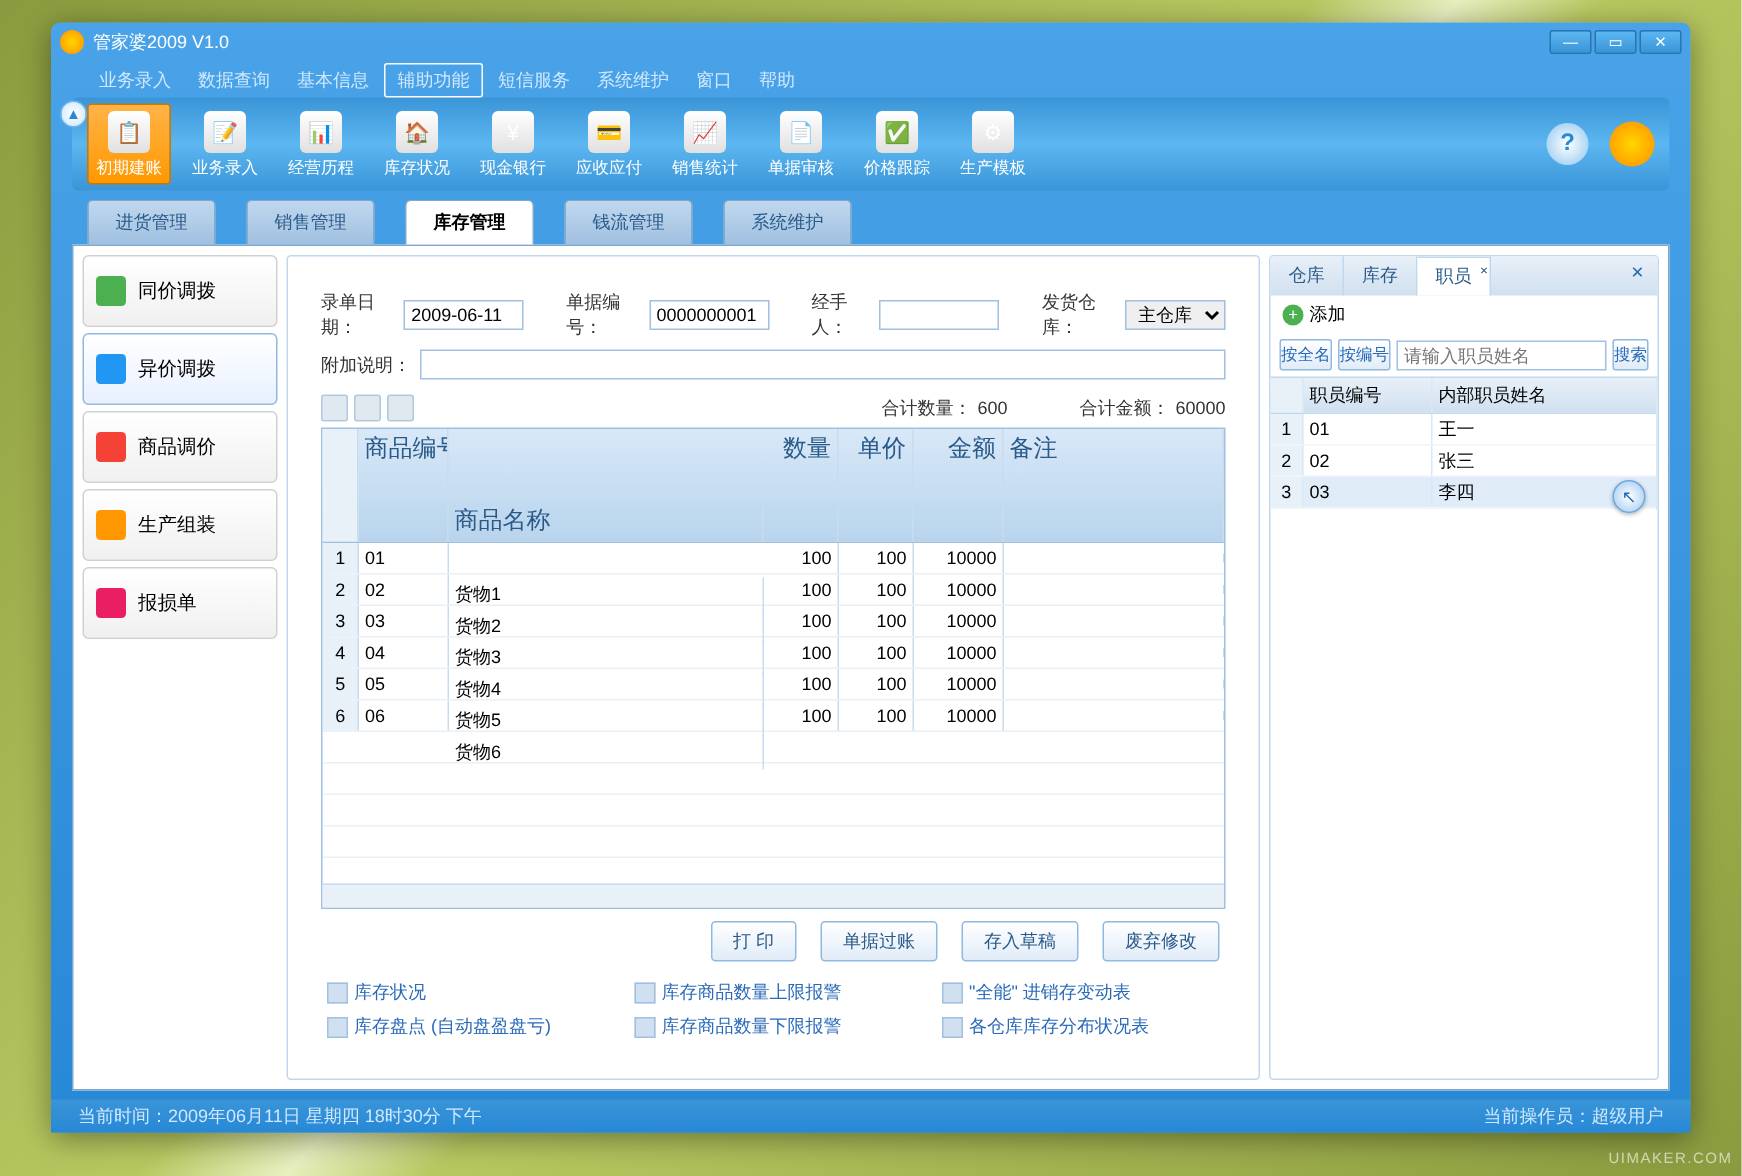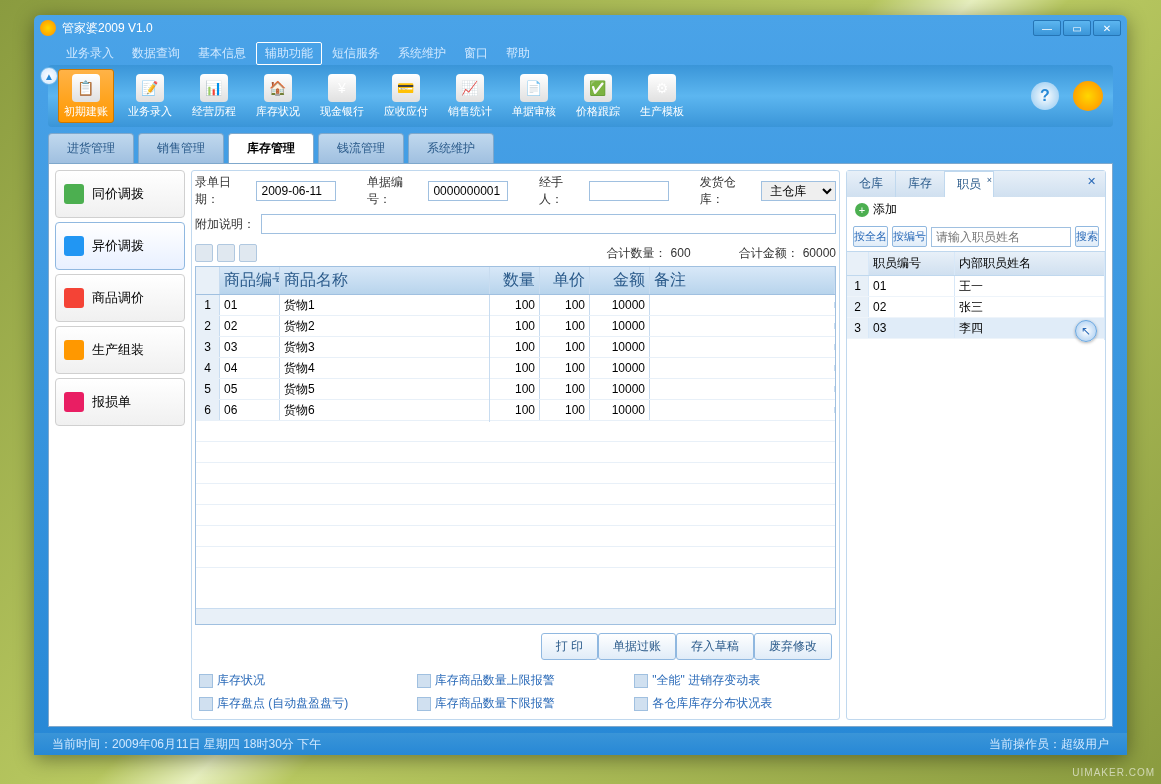--- a/index.html
+++ b/index.html
@@ -14,51 +14,51 @@
 .menubar span { padding:2px 8px; cursor:pointer; }
 .menubar span.active { border:1px solid #fff; border-radius:2px; }
 .collapse-btn { position:absolute; left:6px; top:52px; width:18px; height:18px; background:radial-gradient(circle,#fff,#cce5ff); border-radius:50%; border:1px solid #6bb5e8; display:flex; align-items:center; justify-content:center; font-size:10px; color:#2788d6; cursor:pointer; }
 .toolbar { height:62px; margin:0 14px; background:linear-gradient(#3a95d8,#5cb6f0,#3a95d8); border-radius:4px; display:flex; align-items:center; padding:0 10px; gap:8px; }
 .toolbtn { width:56px; height:54px; display:flex; flex-direction:column; align-items:center; justify-content:center; color:#fff; font-size:11px; cursor:pointer; border-radius:3px; padding:2px; }
 .toolbtn.active { background:linear-gradient(#ffb347,#ff9800); border:1px solid #cc7700; }
 .toolbtn .ticon { width:28px; height:28px; background:linear-gradient(#fff,#e0e0e0); border-radius:4px; margin-bottom:2px; display:flex; align-items:center; justify-content:center; font-size:14px; }
 .toolbar .tspacer { flex:1; }
 .toolbar .helpicon { width:28px; height:28px; border-radius:50%; background:radial-gradient(circle,#fff,#8bc5f0); display:flex; align-items:center; justify-content:center; color:#2788d6; font-weight:bold; cursor:pointer; margin:0 6px; }
 .toolbar .logoicon { width:30px; height:30px; background:radial-gradient(circle,#ffd700,#ff8c00); border-radius:50%; cursor:pointer; }
-.maintabs { margin:6px 14px 0; display:flex; gap:4px; font-size:12px; }
+.maintabs { margin:6px 24px 0; display:flex; gap:20px; font-size:12px; }
 .maintabs div { padding:6px 18px; background:linear-gradient(#c0d8ee,#a0c0e0); border:1px solid #7fa8cc; border-bottom:none; border-radius:4px 4px 0 0; color:#2a5a8a; cursor:pointer; }
 .maintabs div.active { background:#fff; font-weight:bold; color:#000; }
 .content { margin:0 14px; background:#fff; border:1px solid #7fa8cc; height:564px; display:flex; padding:6px; gap:6px; }
 .sidebar { width:130px; display:flex; flex-direction:column; gap:4px; }
 .sideitem { height:48px; border:1px solid #d0d0d0; border-radius:4px; display:flex; align-items:center; padding:0 8px; gap:8px; font-size:13px; cursor:pointer; background:linear-gradient(#fff,#f0f0f0); }
 .sideitem.active { background:linear-gradient(#fff,#e8f0ff); border-color:#90b8e0; }
 .sideitem .sicon { width:20px; height:20px; border-radius:3px; }
-.center { flex:1; border:1px solid #c0d8ee; border-radius:3px; display:flex; flex-direction:column; padding:3px; font-size:12px; overflow:hidden; }
+.center { flex:1; border:1px solid #c0d8ee; border-radius:3px; display:flex; flex-direction:column; padding:22px; font-size:12px; overflow:hidden; }
 .formrow { display:flex; align-items:center; gap:6px; margin-bottom:6px; }
 .formrow label { color:#333; }
 .formrow input, .formrow select { border:1px solid #a0c0e0; height:20px; padding:0 4px; font-size:12px; }
 .iconbar { display:flex; align-items:center; gap:4px; margin:4px 0; }
 .iconbar .mini { width:18px; height:18px; background:#e0e8f0; border:1px solid #b0c8e0; border-radius:2px; cursor:pointer; }
 .iconbar .spacer2 { flex:1; }
 .iconbar span { color:#333; }
 .datagrid { flex:1; border:1px solid #a0c0e0; background:#fff; overflow:hidden; display:flex; flex-direction:column; }
 .gridhead { display:flex; background:linear-gradient(#d8e8f8,#b8d4ec); border-bottom:1px solid #a0c0e0; font-size:16px; color:#2a5a8a; }
 .gridhead div, .gridrow div { border-right:1px solid #c8dcf0; padding:3px 4px; overflow:hidden; white-space:nowrap; }
 .gridbody { flex:1; overflow-y:auto; font-size:12px; }
 .gridrow { display:flex; border-bottom:1px solid #e8f0f8; height:21px; align-items:center; }
 .gridbody .blankrow { height:21px; border-bottom:1px solid #e8f0f8; }
 .col-idx{width:24px;text-align:center;background:#e8f0f8;}
 .col-code{width:60px;}
-.col-name{width:210px;}
+.col-name{width:210px;margin-top:48px;}
 .col-qty{width:50px;text-align:right;}
 .col-price{width:50px;text-align:right;}
 .col-amt{width:60px;text-align:right;}
 .col-note{flex:1;}
 .gridscroll { height:16px; background:#e8f0f8; border-top:1px solid #c8dcf0; }
-.btnrow { display:flex; justify-content:flex-end; gap:0; padding:8px 4px; }
+.btnrow { display:flex; justify-content:flex-end; gap:16px; padding:8px 4px; }
 .btnrow button { padding:4px 14px; border:1px solid #90b8e0; background:linear-gradient(#fff,#e0ecf8); border-radius:3px; font-size:12px; cursor:pointer; color:#2a5a8a; }
 .linkgrid { display:grid; grid-template-columns:1fr 1fr 1fr; gap:6px 20px; padding:4px; font-size:12px; }
 .linkgrid a { color:#2a6ab8; text-decoration:none; cursor:pointer; display:flex; align-items:center; gap:4px; }
 .linkgrid .licon{width:14px;height:14px;background:#d0e0f0;border:1px solid #a0c0e0;display:inline-block;}
 .rightpanel { width:260px; border:1px solid #c0d8ee; border-radius:3px; display:flex; flex-direction:column; font-size:12px; position:relative; }
 .rightpanel .closeR { position:absolute; right:4px; top:4px; width:14px; height:14px; color:#2a6ab8; cursor:pointer; font-size:11px; }
 .rtabs { display:flex; background:linear-gradient(#e8f0f8,#d0e0f0); }
 .rtabs div { padding:4px 12px; border-right:1px solid #c0d8ee; cursor:pointer; color:#2a5a8a; position:relative; }
 .rtabs div.active { background:#fff; border-top:1px solid #c0d8ee; }
 .rtabs div.active .tclose { position:absolute; right:1px; top:3px; font-size:9px; }

